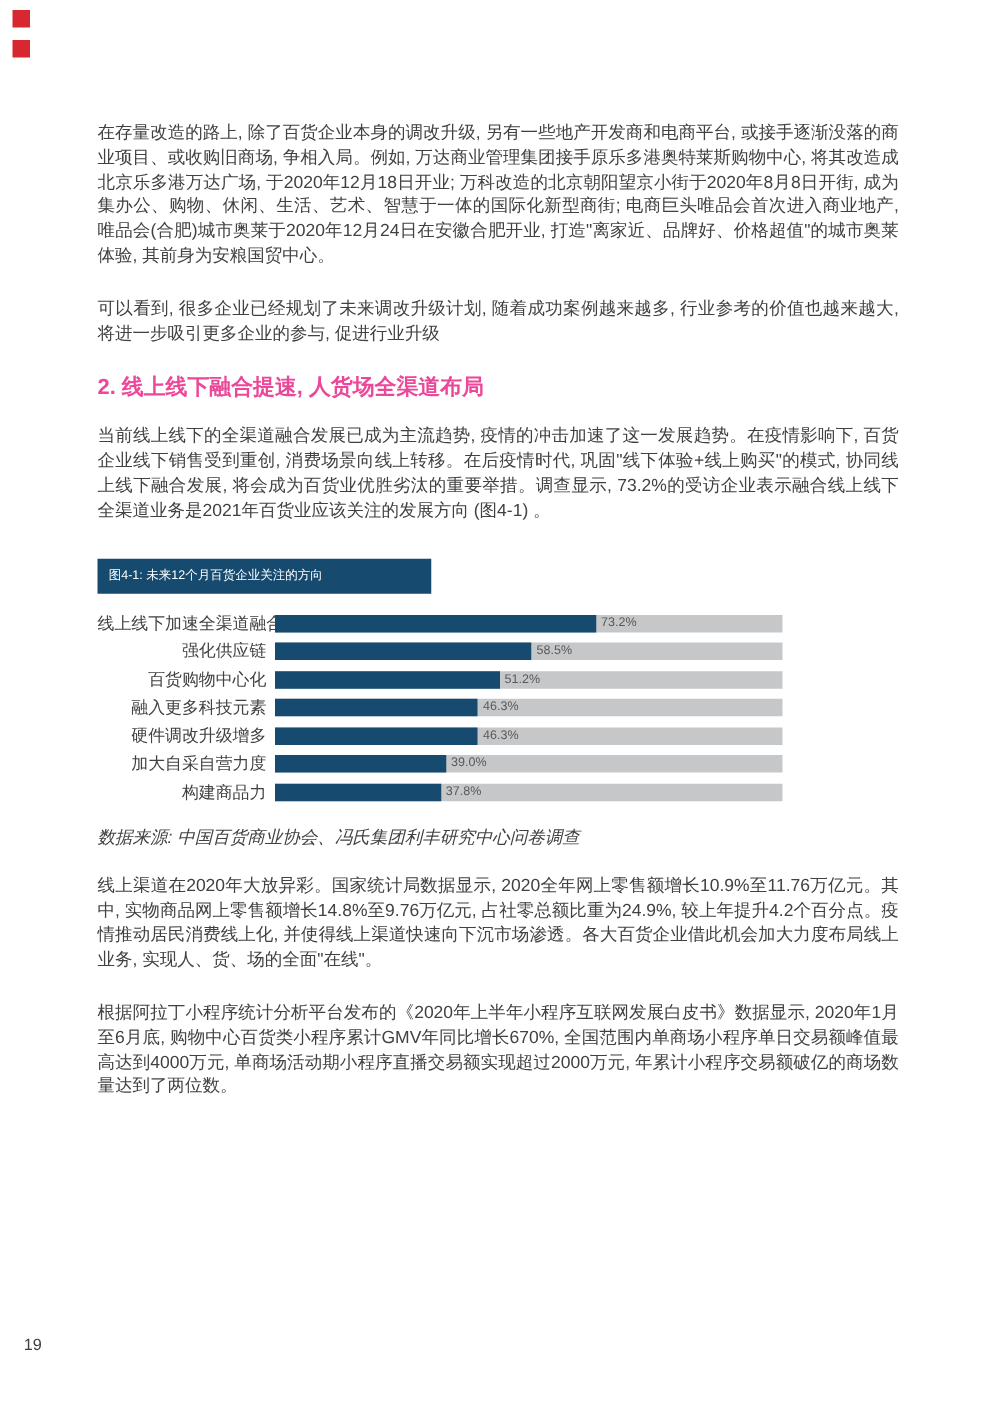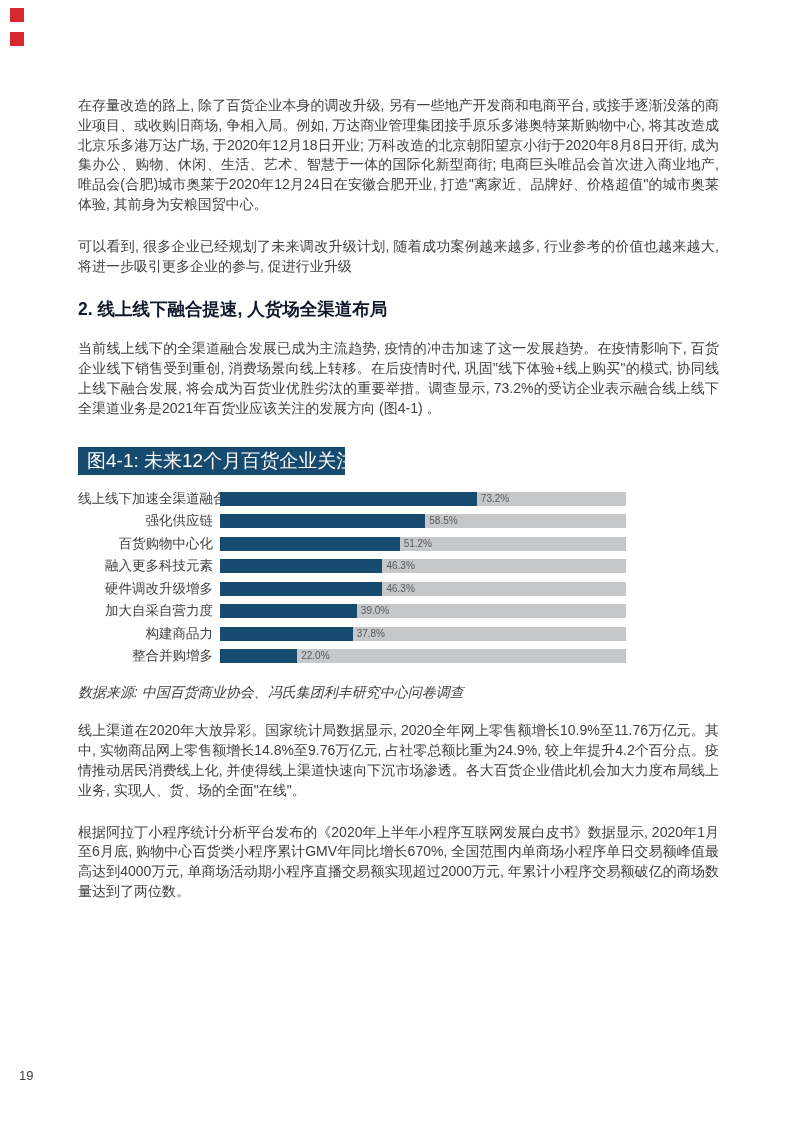--- a/index.html
+++ b/index.html
@@ -48,21 +48,21 @@
   }
 
   .figure-block { margin-top: 28px; }
 
   .figure-title-bar {
     width: 267px;
     height: 28px;
     line-height: 28px;
     padding-left: 9px;
     color: #ffffff;
-    font-size: 19px;
+    font-size: 10px;
     text-align: left;
     white-space: nowrap;
   }
 
   .bar-rows { margin-top: 13px; }
 
   .bar-row {
     display: flex;
     align-items: center;
     height: 22.5px;
@@ -125,21 +125,21 @@
     <div class="logo-square" style="background: rgb(215, 40, 47);"></div>
     <div class="logo-square" style="background: rgb(215, 40, 47);"></div>
   </div>
 
   <div class="content">
 
     <p class="para">在存量改造的路上, 除了百货企业本身的调改升级, 另有一些地产开发商和电商平台, 或接手逐渐没落的商业项目、或收购旧商场, 争相入局。例如, 万达商业管理集团接手原乐多港奥特莱斯购物中心, 将其改造成北京乐多港万达广场, 于2020年12月18日开业; 万科改造的北京朝阳望京小街于2020年8月8日开街, 成为集办公、购物、休闲、生活、艺术、智慧于一体的国际化新型商街; 电商巨头唯品会首次进入商业地产, 唯品会(合肥)城市奥莱于2020年12月24日在安徽合肥开业, 打造"离家近、品牌好、价格超值"的城市奥莱体验, 其前身为安粮国贸中心。</p>
 
     <p class="para">可以看到, 很多企业已经规划了未来调改升级计划, 随着成功案例越来越多, 行业参考的价值也越来越大, 将进一步吸引更多企业的参与, 促进行业升级</p>
 
-    <h2 class="section-heading" style="color: #0f172a;">2. 线上线下融合提速, 人货场全渠道布局</h2>
+    <h2 class="section-heading" style="color: #ec4899;">2. 线上线下融合提速, 人货场全渠道布局</h2>
 
     <p class="para">当前线上线下的全渠道融合发展已成为主流趋势, 疫情的冲击加速了这一发展趋势。在疫情影响下, 百货企业线下销售受到重创, 消费场景向线上转移。在后疫情时代, 巩固"线下体验+线上购买"的模式, 协同线上线下融合发展, 将会成为百货业优胜劣汰的重要举措。调查显示, 73.2%的受访企业表示融合线上线下全渠道业务是2021年百货业应该关注的发展方向 (图4-1) 。</p>
 
     <div class="figure-block">
       <div class="figure-title-bar" style="background: rgb(22, 74, 111);">图4-1: 未来12个月百货企业关注的方向</div>
 
       <div class="bar-rows">
           <div class="bar-row">
     <span class="bar-label">线上线下加速全渠道融合</span>
     <span class="bar-track" style="background: rgb(198, 199, 201);">
@@ -182,27 +182,20 @@
       <span class="bar-value-label" style="left: calc(33.7079% + 4px);">39.0%</span>
     </span>
   </div>
           <div class="bar-row">
     <span class="bar-label">构建商品力</span>
     <span class="bar-track" style="background: rgb(198, 199, 201);">
       <span class="bar-fill" style="width: 32.6707%; background: rgb(22, 74, 111);"></span>
       <span class="bar-value-label" style="left: calc(32.6707% + 4px);">37.8%</span>
     </span>
   </div>
-          <div class="bar-row">
-    <span class="bar-label">整合并购增多</span>
-    <span class="bar-track" style="background: rgb(198, 199, 201);">
-      <span class="bar-fill" style="width: 19.0147%; background: rgb(22, 74, 111);"></span>
-      <span class="bar-value-label" style="left: calc(19.0147% + 4px);">22.0%</span>
-    </span>
-  </div>
         </div>
 
       <div class="figure-source">数据来源: 中国百货商业协会、冯氏集团利丰研究中心问卷调查</div>
     </div>
 
     <p class="para after-figure">线上渠道在2020年大放异彩。国家统计局数据显示, 2020全年网上零售额增长10.9%至11.76万亿元。其中, 实物商品网上零售额增长14.8%至9.76万亿元, 占社零总额比重为24.9%, 较上年提升4.2个百分点。疫情推动居民消费线上化, 并使得线上渠道快速向下沉市场渗透。各大百货企业借此机会加大力度布局线上业务, 实现人、货、场的全面"在线"。</p>
 
     <p class="para">根据阿拉丁小程序统计分析平台发布的《2020年上半年小程序互联网发展白皮书》数据显示, 2020年1月至6月底, 购物中心百货类小程序累计GMV年同比增长670%, 全国范围内单商场小程序单日交易额峰值最高达到4000万元, 单商场活动期小程序直播交易额实现超过2000万元, 年累计小程序交易额破亿的商场数量达到了两位数。</p>
 
   </div>

